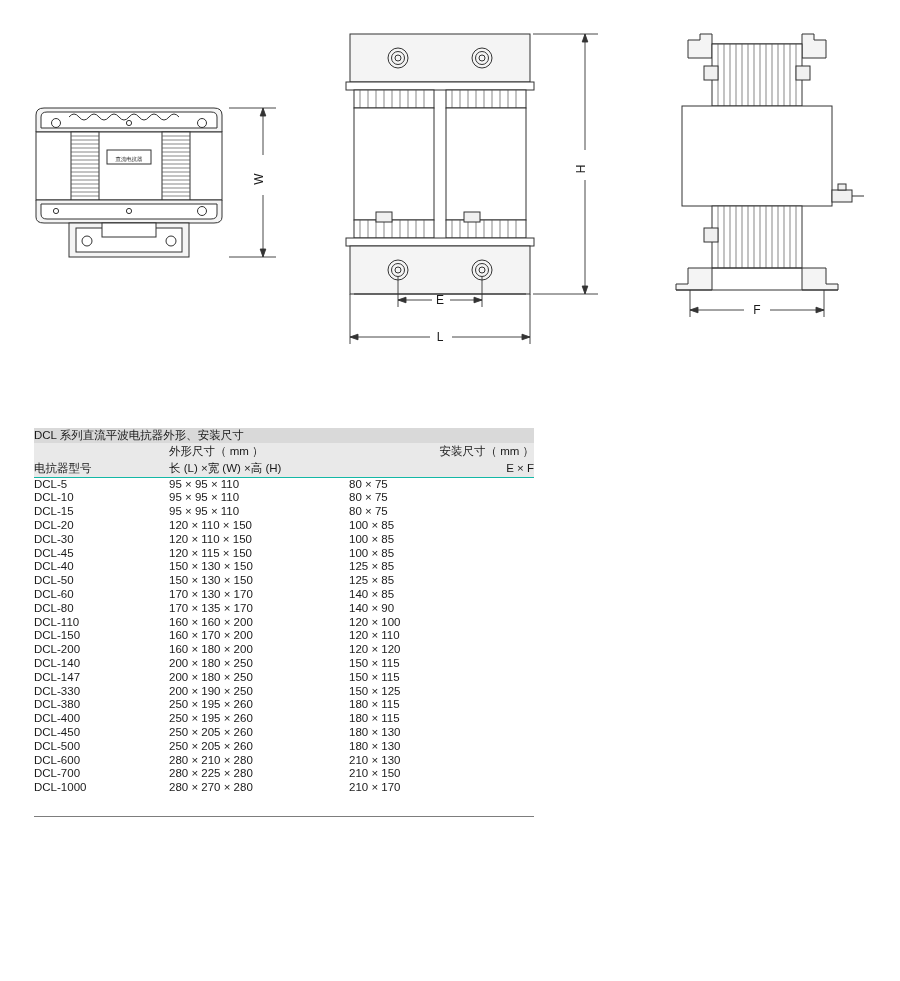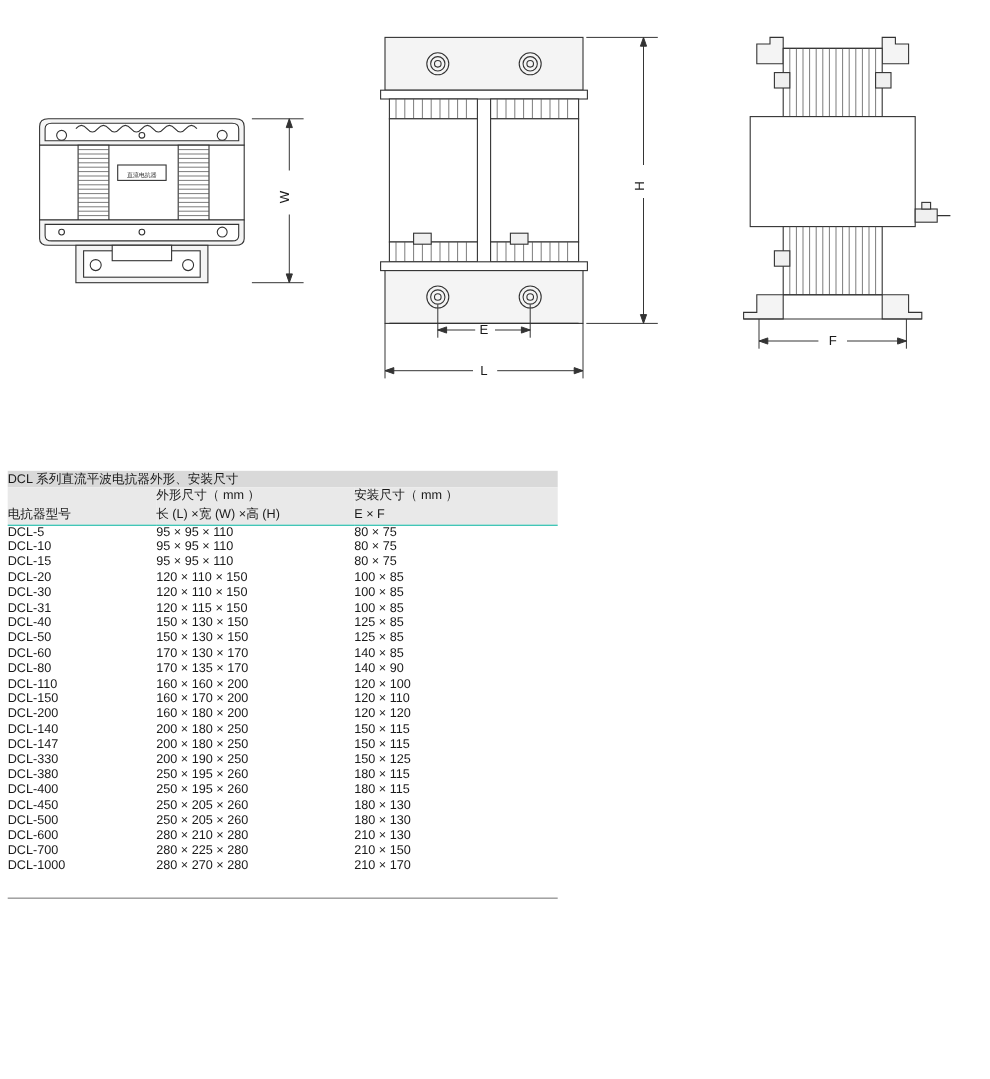--- a/index.html
+++ b/index.html
@@ -34,21 +34,21 @@
 
   .dimlabel {
     font-size: 12px;
     font-family: "Liberation Sans", sans-serif;
     fill: #1a1a1a;
   }
 
   
   .table-wrap {
     position: absolute;
-    left: 7px;
+    left: 34px;
     top: 428px;
     width: 500px;
   }
   table.spec {
     border-collapse: collapse;
     width: 500px;
     font-size: 11.5px;
     color: #1a1a1a;
   }
   table.spec td, table.spec th {
@@ -65,21 +65,21 @@
   }
   .head-row td {
     background: #e9e9e9;
     padding: 3px 6px 4px 6px;
     line-height: 1.45;
     border-bottom: 1px solid #14b8a6;
     vertical-align: top;
   }
   .head-row td.c1 { width: 135px; }
   .head-row td.c2 { width: 180px; }
-  .head-row td.c3 { width: 185px; }
+  .head-row td.c3 { width: 185px; text-align: right; }
   .hsub { display: block; }
   .hmodel { padding-top: 17px; }
   .body-row td {
     padding: 2.5px 6px 2.5px 6px;
     line-height: 1.2;
     white-space: nowrap;
   }
   .body-row:last-child td {
     padding-bottom: 20px;
   }
@@ -397,21 +397,21 @@
           <td>DCL-20</td>
           <td>120 × 110 × 150</td>
           <td>100 × 85</td>
         </tr>
         <tr class="body-row">
           <td>DCL-30</td>
           <td>120 × 110 × 150</td>
           <td>100 × 85</td>
         </tr>
         <tr class="body-row">
-          <td>DCL-31</td>
+          <td>DCL-45</td>
           <td>120 × 115 × 150</td>
           <td>100 × 85</td>
         </tr>
         <tr class="body-row">
           <td>DCL-40</td>
           <td>150 × 130 × 150</td>
           <td>125 × 85</td>
         </tr>
         <tr class="body-row">
           <td>DCL-50</td>

